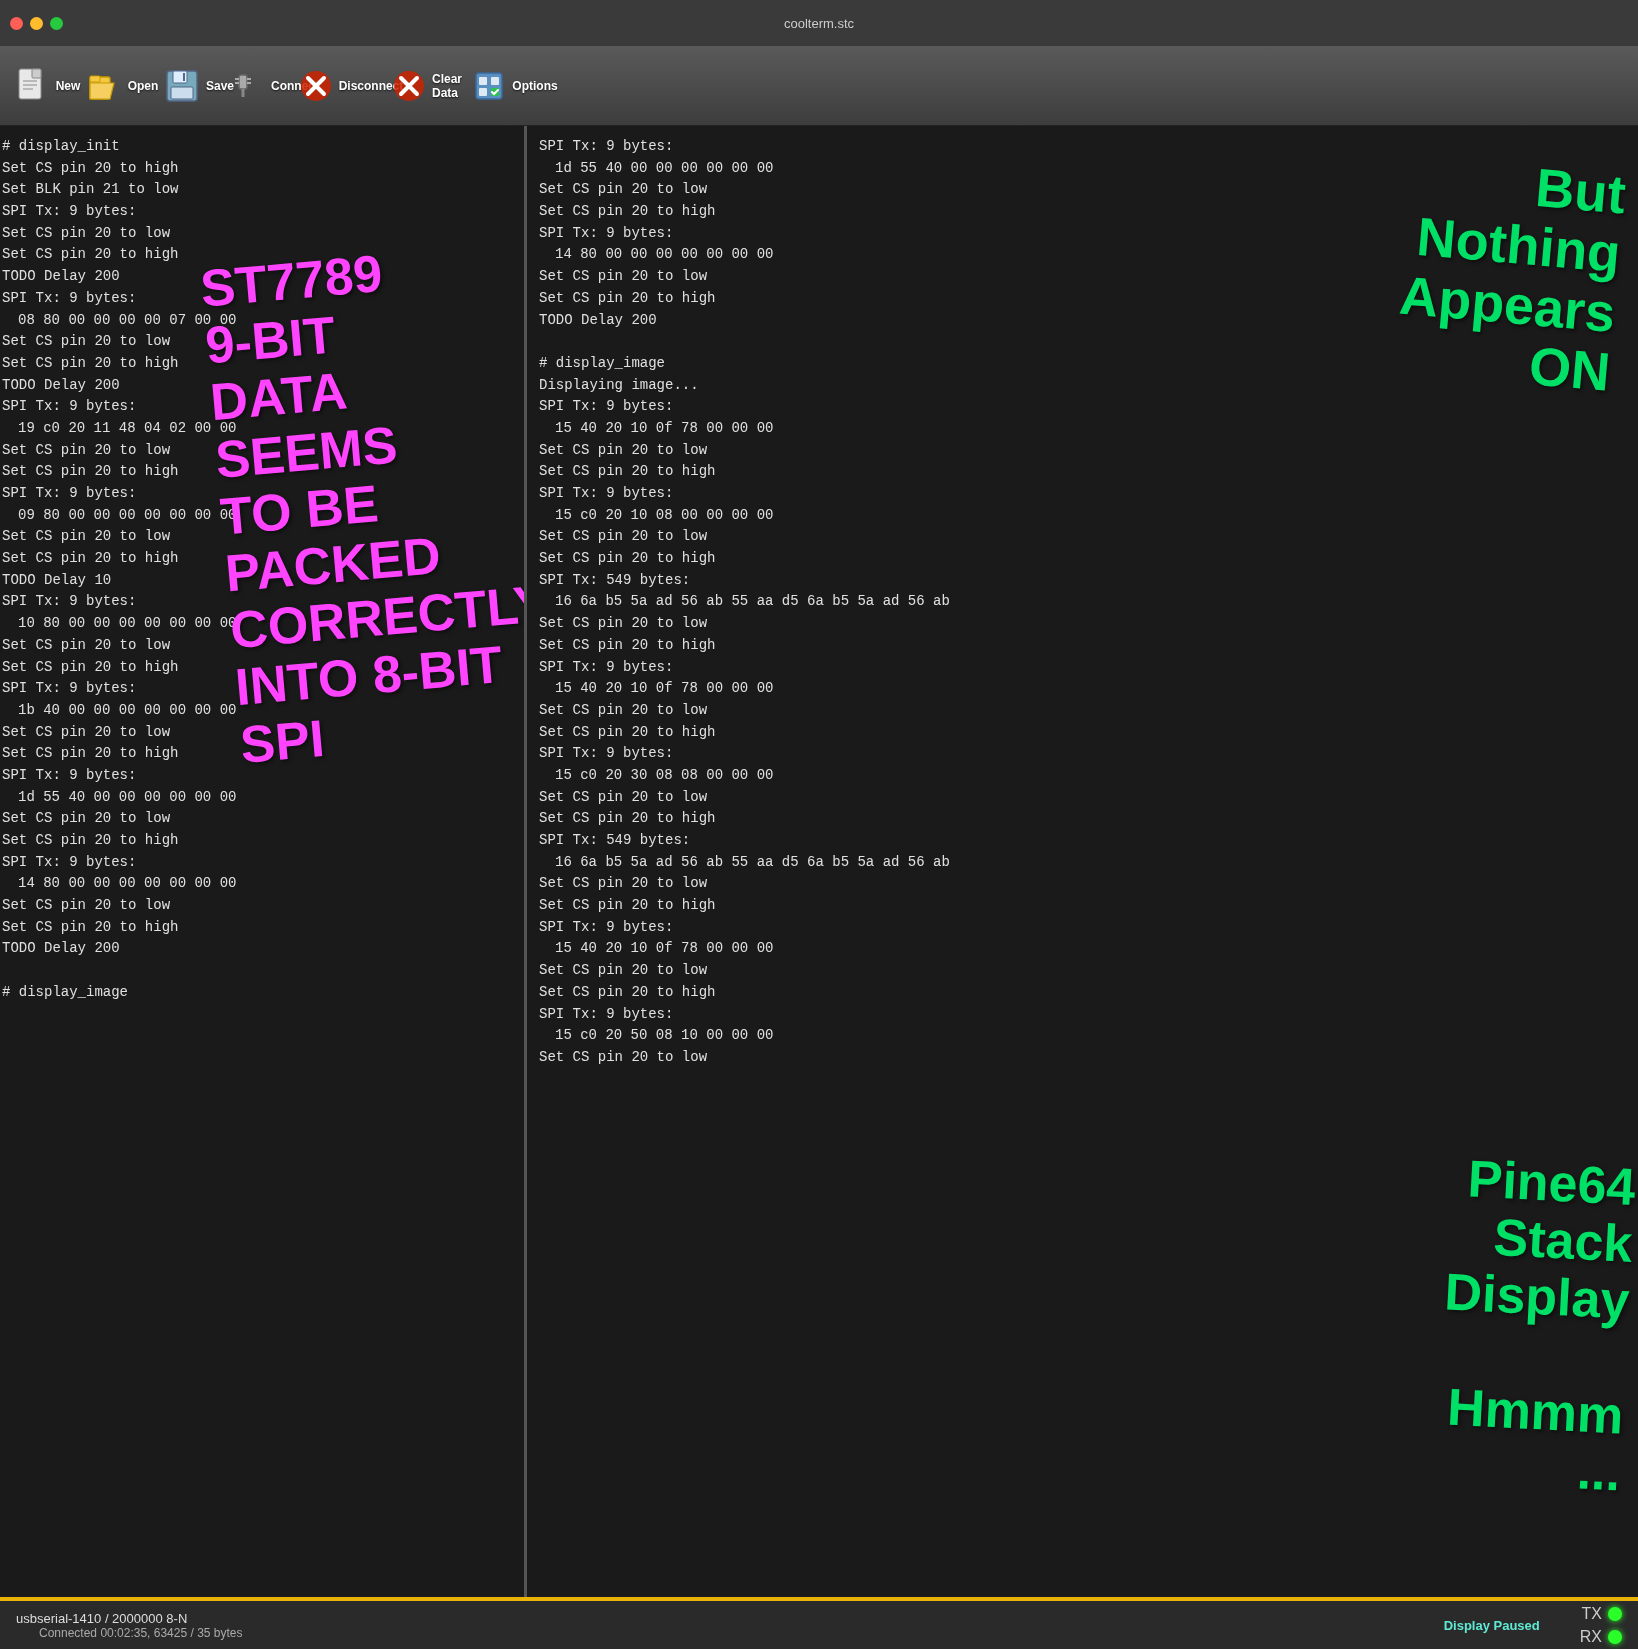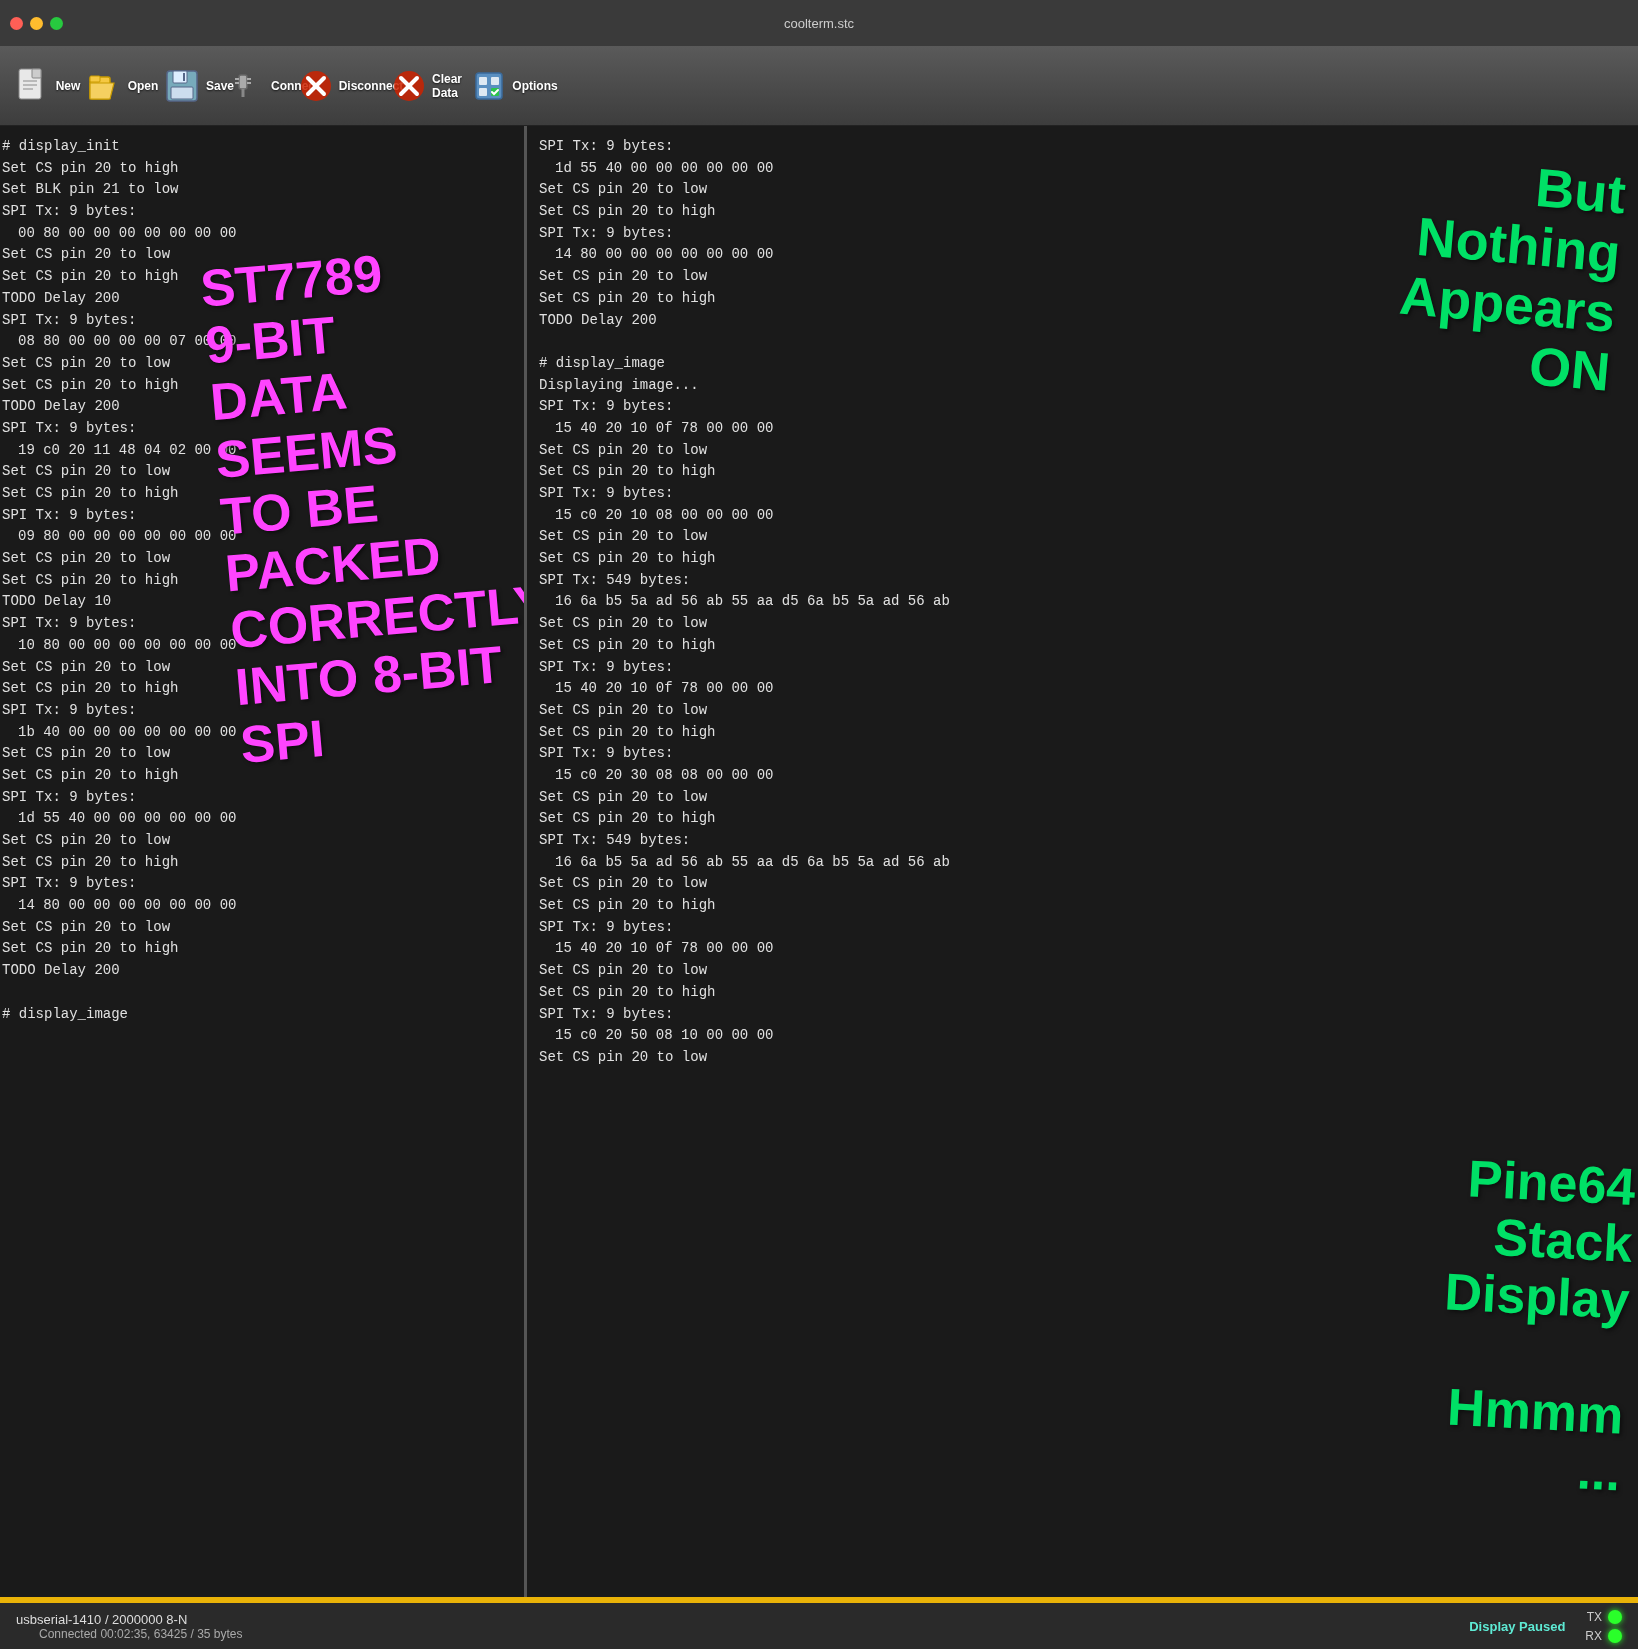--- a/index.html
+++ b/index.html
@@ -179,21 +179,21 @@
       white-space: pre-line;
     }
 
     
     .statusbar {
       background: #2a2a2a;
       height: 52px;
       display: flex;
       align-items: center;
       padding: 0 16px;
-      border-top: 6px solid #eab308;
+      border-top: 4px solid #eab308;
       flex-shrink: 0;
       gap: 20px;
     }
     .statusbar-left {
       flex: 1;
     }
     .statusbar-line1 {
       color: #ddd;
       font-size: 13px;
       font-family: -apple-system, sans-serif;
@@ -216,22 +216,23 @@
       gap: 5px;
       align-items: flex-end;
     }
     .led-row {
       display: flex;
       align-items: center;
       gap: 6px;
     }
     .led-label {
       color: #ccc;
-      font-size: 12px;
-      font-family: -apple-system, sans-serif;
+      font-size: 16px;
+      font-family: -apple-system, sans-serif;
+      margin-left: 20px;
     }
     .led {
       width: 14px;
       height: 14px;
       border-radius: 50%;
       background: #2aff2a;
       box-shadow: 0 0 6px #2aff2a;
     }
 
     
@@ -348,21 +349,20 @@
 </div>
 
 <div class="main-content">
 
   <div class="terminal-left">
     <div>
       <div class="t-line"># display_init</div>
       <div class="t-line">Set CS pin 20 to high</div>
       <div class="t-line">Set BLK pin 21 to low</div>
       <div class="t-line">SPI Tx: 9 bytes:</div>
-      <div class="t-line t-indent">00 80 00 00 00 00 00 00 00</div>
       <div class="t-line">Set CS pin 20 to low</div>
       <div class="t-line">Set CS pin 20 to high</div>
       <div class="t-line">TODO Delay 200</div>
       <div class="t-line">SPI Tx: 9 bytes:</div>
       <div class="t-line t-indent">08 80 00 00 00 00 07 00 00</div>
       <div class="t-line">Set CS pin 20 to low</div>
       <div class="t-line">Set CS pin 20 to high</div>
       <div class="t-line">TODO Delay 200</div>
       <div class="t-line">SPI Tx: 9 bytes:</div>
       <div class="t-line t-indent">19 c0 20 11 48 04 02 00 00</div>

